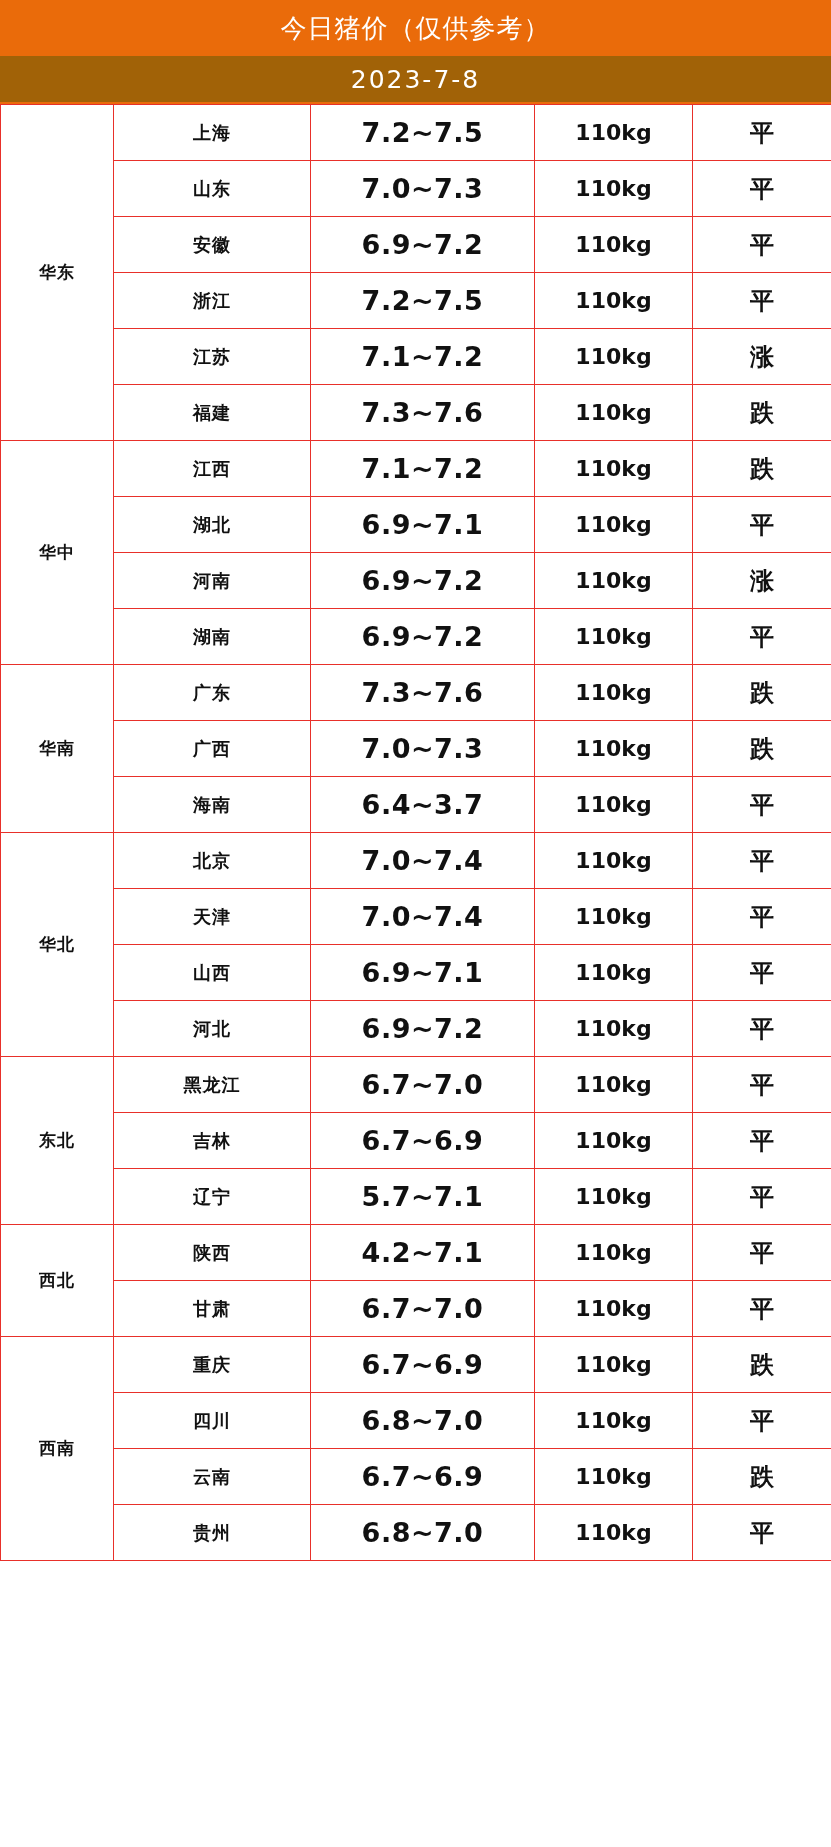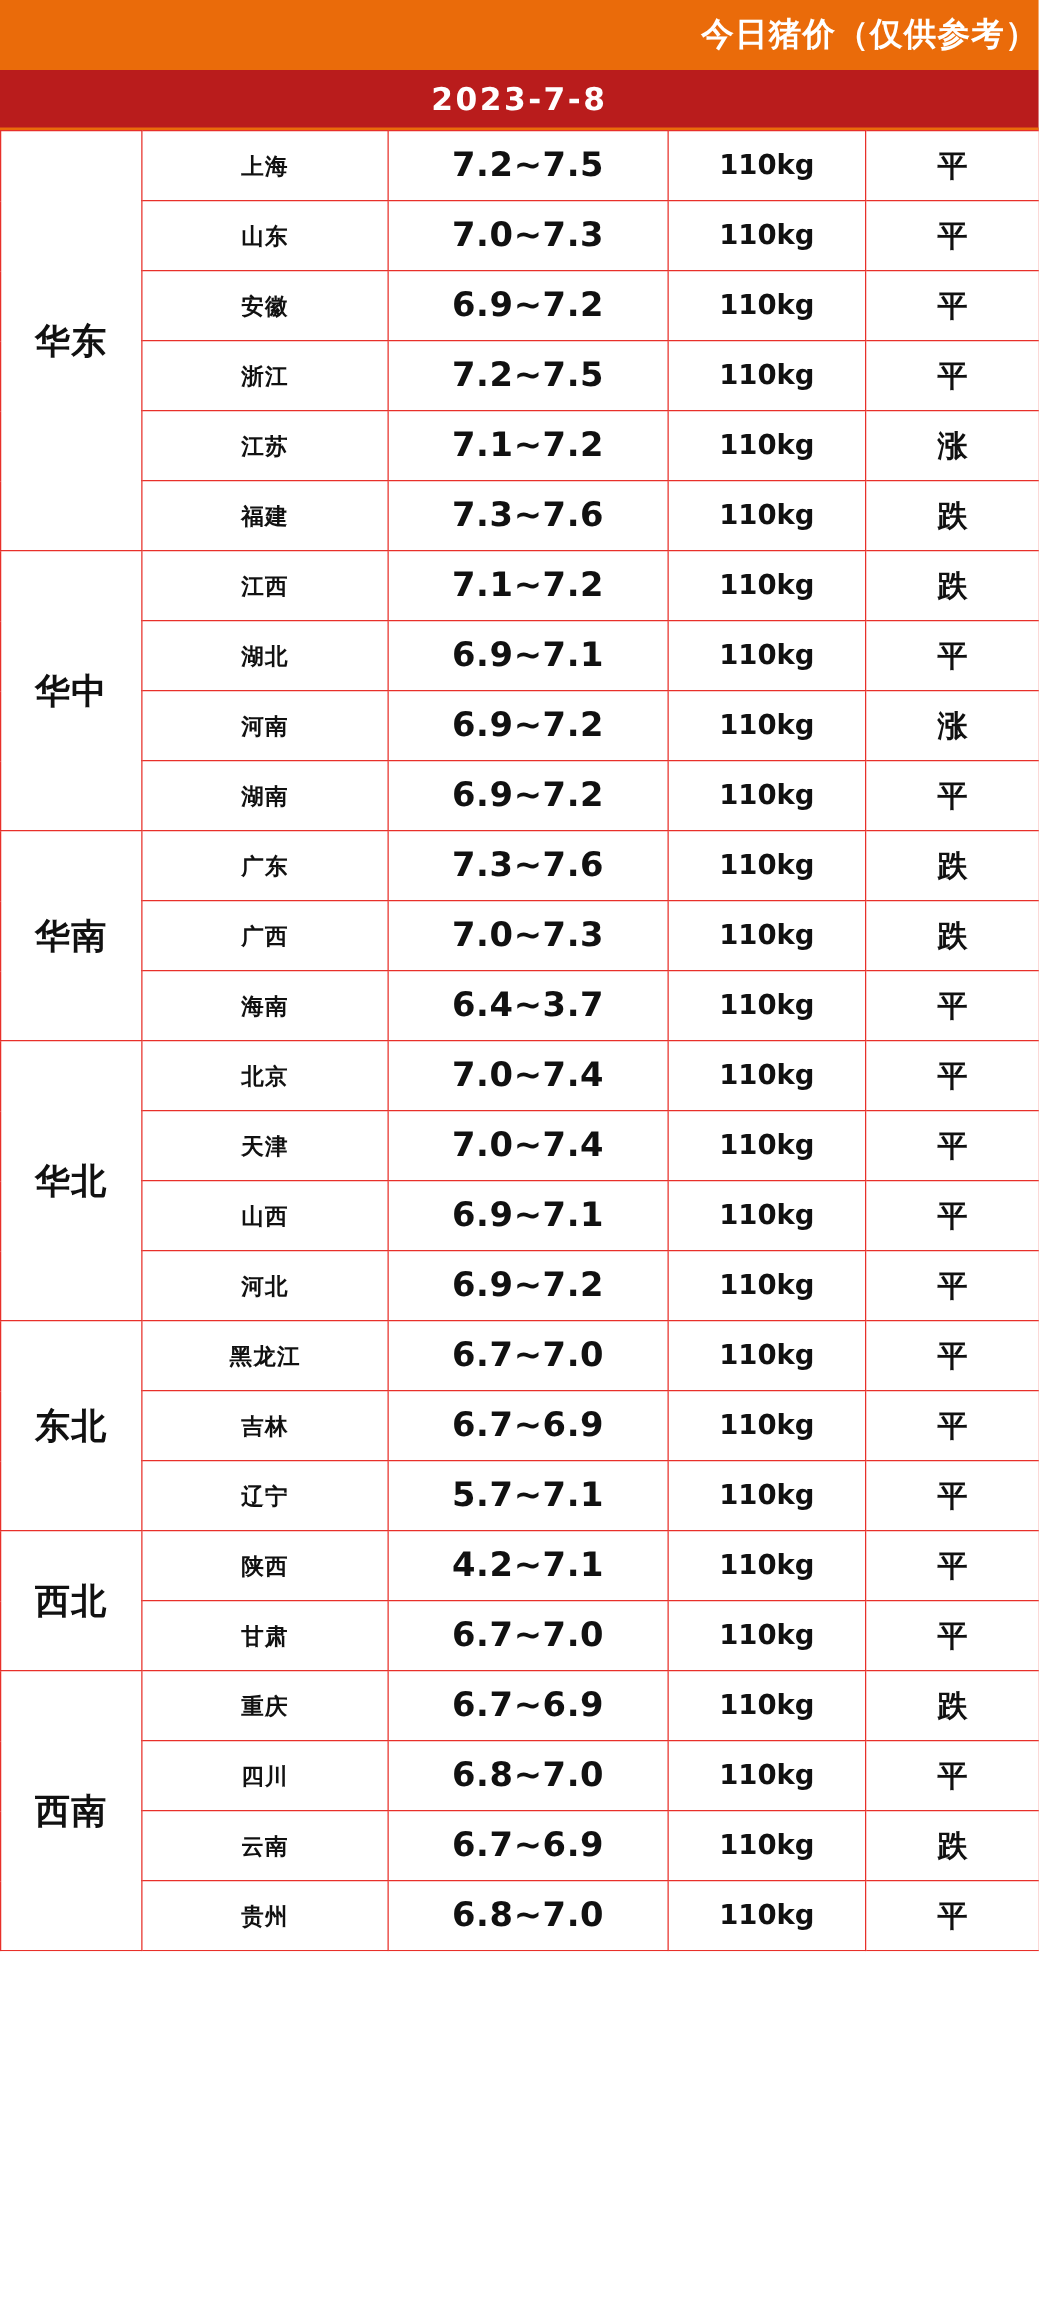--- a/index.html
+++ b/index.html
@@ -11,33 +11,33 @@
     width: 831px;
     font-family: "DejaVu Sans", "Liberation Sans", sans-serif;
   }
   .sheet {
     width: 831px;
     box-sizing: border-box;
   }
   .title-bar {
     background: #EA6B0A;
     color: #ffffff;
-    text-align: right;
-    font-weight: bold;
+    text-align: center;
+    font-weight: normal;
     font-size: 26px;
     height: 56px;
     line-height: 56px;
     letter-spacing: 1px;
     box-sizing: border-box;
   }
   .date-bar {
-    background: #b91c1c;
+    background: #a16207;
     color: #ffffff;
     text-align: center;
-    font-weight: bold;
+    font-weight: normal;
     font-size: 25px;
     height: 48px;
     line-height: 48px;
     letter-spacing: 2px;
     box-sizing: border-box;
     border-bottom: 2px solid #EA6B0A;
   }
   table.price-table {
     width: 831px;
     border-collapse: collapse;
@@ -47,21 +47,21 @@
     border: 1.5px solid #E8302A;
     text-align: center;
     vertical-align: middle;
     font-weight: bold;
     color: #111111;
     height: 56px;
     box-sizing: border-box;
   }
   td.region {
     width: 113px;
-    font-size: 28px;
+    font-size: 17px;
     letter-spacing: 1px;
     margin-top: 39px;
   }
   td.province {
     width: 197px;
     font-size: 18px;
     letter-spacing: 1px;
   }
   td.price {
     width: 224px;

